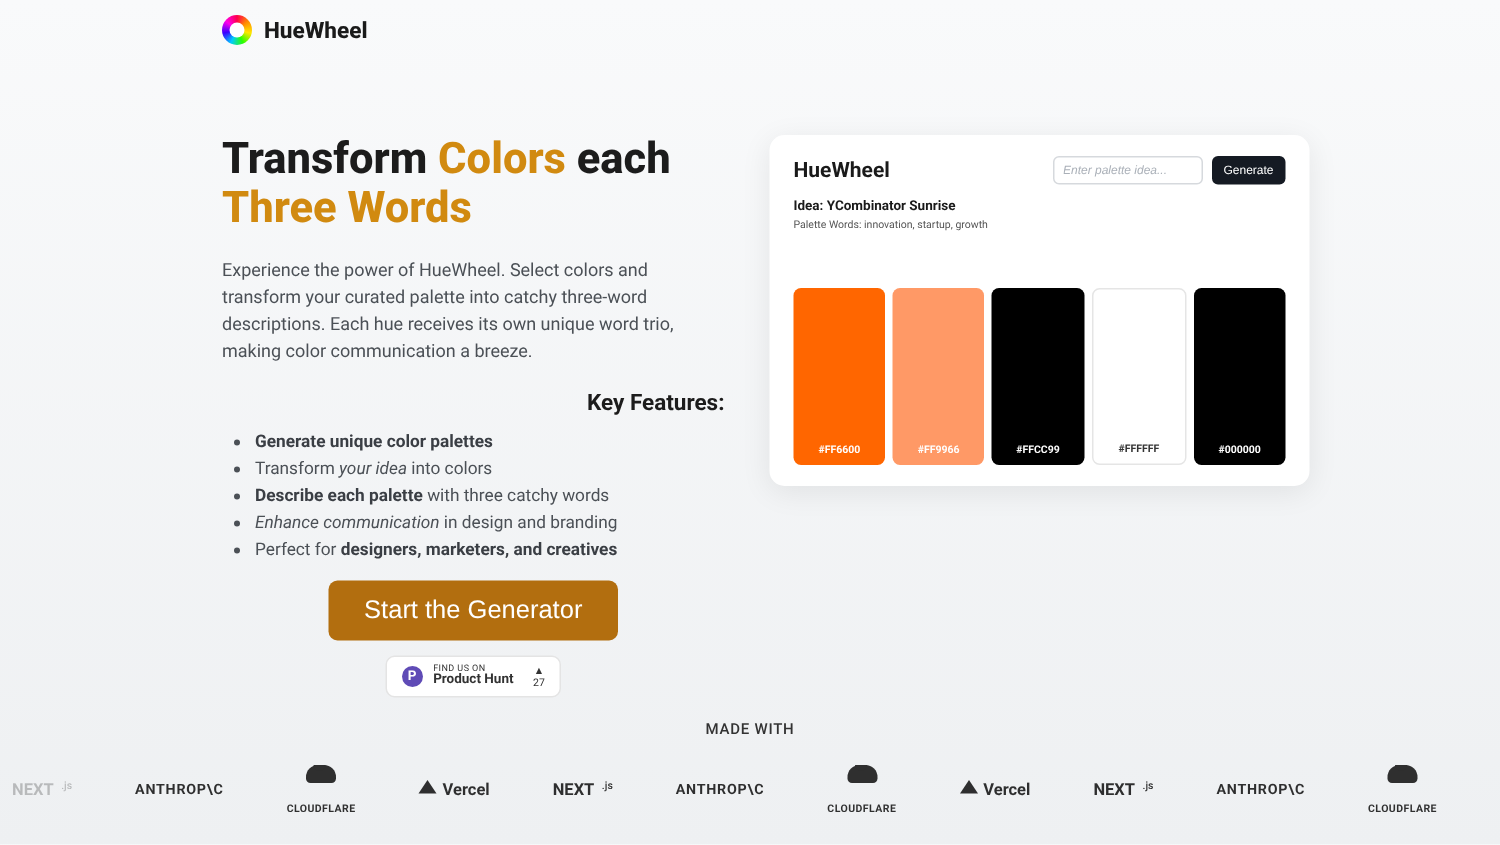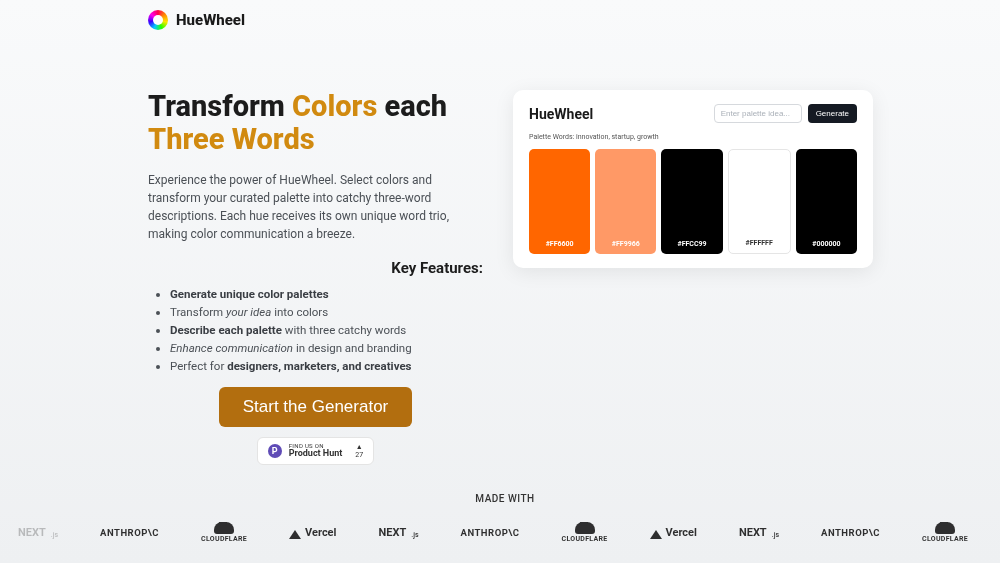--- a/index.html
+++ b/index.html
@@ -113,92 +113,94 @@
     margin-top: 0;
   }
   .card-top { display:flex; justify-content:space-between; align-items:center; margin-bottom:10px;}
   .card-title { font-weight:700; font-size:14px; }
   .card-controls { display:flex; gap:6px; align-items:center;}
   .card-input {
     border:1px solid #d6d9dd;
     border-radius:4px;
     font-size:8px;
     padding:4px 6px;
-    width:88px;
+    width:100px;
     color:#333;
+    font-style:italic;
   }
   .card-input::placeholder { color:#aab0b8; }
   .card-gen {
     background:#151a23;
     color:#fff;
     border:none;
     border-radius:4px;
     font-size:8px;
     padding:5px 8px;
     cursor:pointer;
   }
   .idea-line { font-size:9px; font-weight:700; margin-bottom:3px; }
   .words-line { font-size:7px; color:#555; margin-bottom:8px;}
   .swatches { display:flex; gap:5px; }
   .swatch {
     flex:1;
-    height:105px;
+    height:118px;
     border-radius:5px;
     position:relative;
     display:flex;
     align-items:flex-end;
     justify-content:center;
+    margin-top:30px;
   }
   .swatch.bordered { border:1px solid #e5e5e5; }
   .swatch .hex {
     font-size:7px;
     font-weight:700;
     color:#fff;
     padding-bottom:6px;
   }
   .swatch .hex.dark { color:#333; }
 
   
   .made-with {
     position:absolute;
     bottom:20px;
-    left:10px; right:0;
+    left:0; right:0;
     text-align:center;
   }
   .made-label { font-size:10px; letter-spacing:0.5px; color:#333; font-weight:500; margin-bottom:18px;}
   .logos-track {
     display:flex;
     gap:42px;
     align-items:center;
     white-space:nowrap;
     overflow:hidden;
     padding: 0 8px;
   }
   .logo-item {
     font-size:11px;
     color:#1a1a1a;
     font-weight:700;
     display:flex;
-    align-items:flex-end;
+    align-items:flex-start;
     gap:4px;
     flex-shrink:0;
     opacity:0.9;
   }
   .logo-item.dim { opacity:0.25; }
   .logo-item .sub { font-size:7px; font-weight:500; margin-left:1px;}
   .cloud-icon {
     width:20px; height:12px;
     background:#1a1a1a;
     border-radius:8px 8px 3px 3px;
     position:relative;
   }
   .cloud-icon::before {
     content:""; position:absolute; left:5px; top:-4px; width:8px; height:8px; background:#1a1a1a; border-radius:50%;
   }
-  .cloud-wrap { display:flex; flex-direction:column; align-items:center; gap:1px;}
+  .cloud-wrap { display:flex; flex-direction:column; align-items:center; gap:13px;}
   .cloud-wrap .cf-text { font-size:7px; font-weight:700; letter-spacing:0.3px;}
   .tri-icon { width:0; height:0; border-left:6px solid transparent; border-right:6px solid transparent; border-bottom:9px solid #1a1a1a;}
   .anthropic-text { letter-spacing:0.5px; font-size:9.5px;}
 </style>
 </head>
 <body>
 
 <div class="header">
   <div class="logo-icon"></div>
   <div class="logo-text">HueWheel</div>
@@ -236,20 +238,21 @@
 
   <div class="right">
     <div class="card">
       <div class="card-top">
         <div class="card-title">HueWheel</div>
         <div class="card-controls">
           <input class="card-input" placeholder="Enter palette idea..." style="">
           <button class="card-gen">Generate</button>
         </div>
       </div>
+      <div class="idea-line">Idea: YCombinator Sunrise</div>
       <div class="words-line">Palette Words: innovation, startup, growth</div>
       <div class="swatches">
         <div class="swatch" style="background:#FF6600">
             <span class="hex">#FF6600</span>
           </div>
         <div class="swatch" style="background:#FF9966">
             <span class="hex">#FF9966</span>
           </div>
         <div class="swatch" style="background:#000000">
             <span class="hex">#FFCC99</span>

